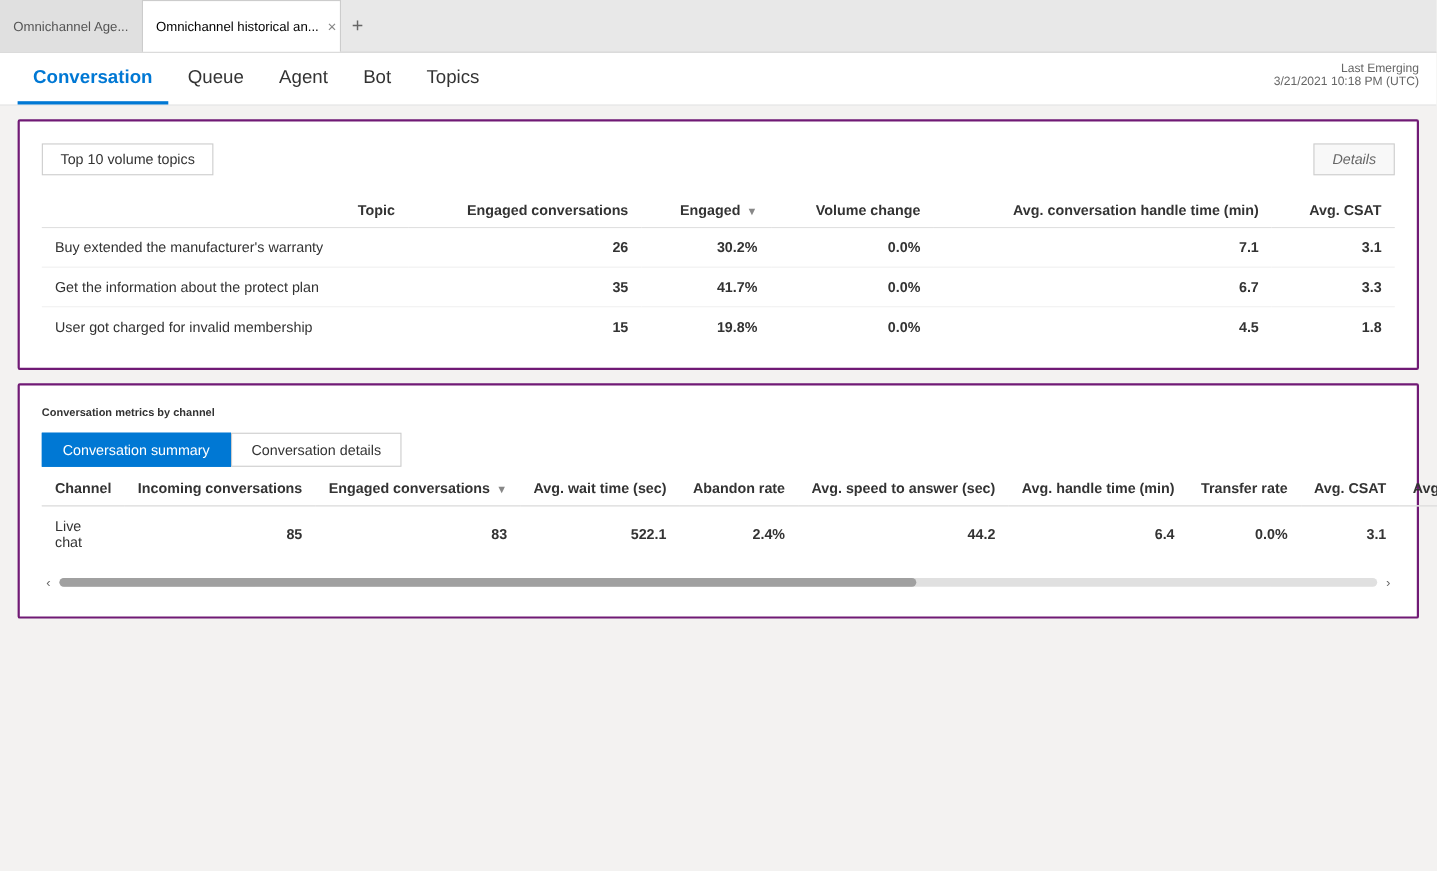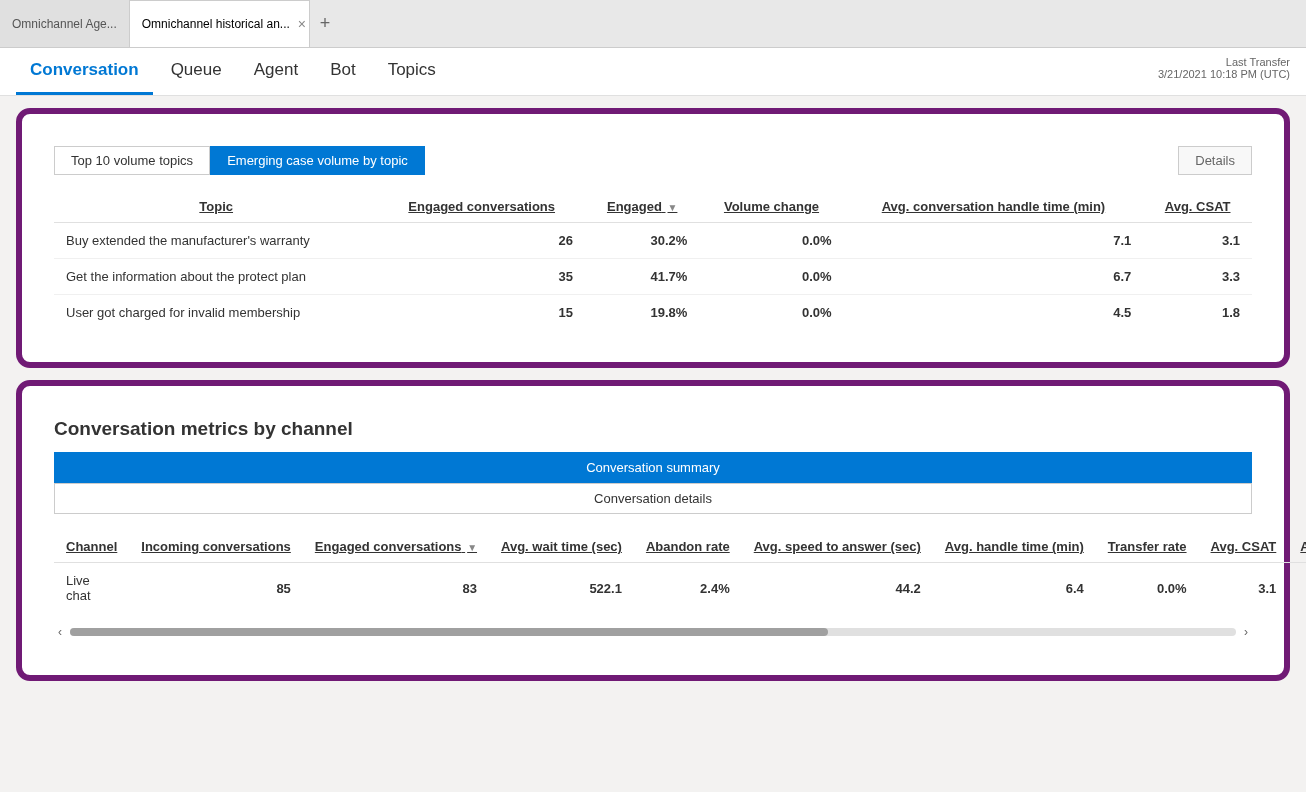--- a/index.html
+++ b/index.html
@@ -89,23 +89,23 @@
       padding: 0;
       background: #f3f2f1;
       overflow: auto;
       height: calc(792px - 36px - 48px);
     }
 
     
     .card {
       background: #fff;
       margin: 12px 16px;
-      border: 6px solid #701a75;
-      border-radius: 14px;
-      padding: 32px;
+      border: 2px solid #701a75;
+      border-radius: 2px;
+      padding: 20px;
     }
 
     
     .topic-tabs {
       display: flex;
       align-items: center;
       margin-bottom: 16px;
     }
     .topic-tab {
       padding: 6px 16px;
@@ -121,67 +121,66 @@
       border-color: #0078d4;
     }
     .details-btn {
       margin-left: auto;
       padding: 6px 16px;
       font-size: 13px;
       cursor: pointer;
       border: 1px solid #ccc;
       background: #f8f8f8;
       color: #666;
+      font-style: italic;
     }
 
     
     .data-table {
       width: 100%;
       border-collapse: collapse;
       font-size: 13px;
     }
     .data-table th {
-      text-align: center;
+      text-align: right;
       padding: 8px 12px;
       font-weight: 600;
       color: #333;
       border-bottom: 1px solid #e0e0e0;
       white-space: nowrap;
-      text-decoration: underline;
     }
     .data-table td {
       padding: 10px 12px;
       border-bottom: 1px solid #f0f0f0;
       color: #333;
     }
     .data-table tr:last-child td {
       border-bottom: none;
     }
     .sort-icon {
       font-size: 10px;
       color: #888;
       margin-left: 2px;
     }
 
     
     .num { text-align: right; font-weight: bold; }
 
     
     .section-header {
-      font-size: 19px;
+      font-size: 10px;
       font-weight: 600;
       margin-bottom: 12px;
       color: #333;
     }
 
     
     .summary-tabs {
       display: flex;
-      margin-bottom: 17px;
-      flex-direction: column;
+      margin-bottom: 4px;
     }
     .summary-tab {
       padding: 7px 18px;
       font-size: 13px;
       cursor: pointer;
       border: 1px solid #ccc;
       background: transparent;
       color: #333;
     }
     .summary-tab.active {
@@ -245,35 +244,32 @@
   <div class="nav-item">
     <span>Agent</span>
   </div>
   <div class="nav-item">
     <span>Bot</span>
   </div>
   <div class="nav-item">
     <span>Topics</span>
   </div>
   <div class="last-refreshed">
-    <div>Last Transfer</div>
+    <div>Last Emerging</div>
     <div>3/21/2021 10:18 PM (UTC)</div>
   </div>
 </div>
 
 <div class="main-content">
 
   <div class="card">
 
     <div class="topic-tabs">
       <button class="topic-tab">
         <span>Top 10 volume topics</span>
-      </button>
-      <button class="topic-tab active">
-        <span>Emerging case volume by topic</span>
       </button>
       <button class="details-btn">
         <span>Details</span>
       </button>
     </div>
 
     <table class="data-table">
       <thead>
         <tr>
           <th>

